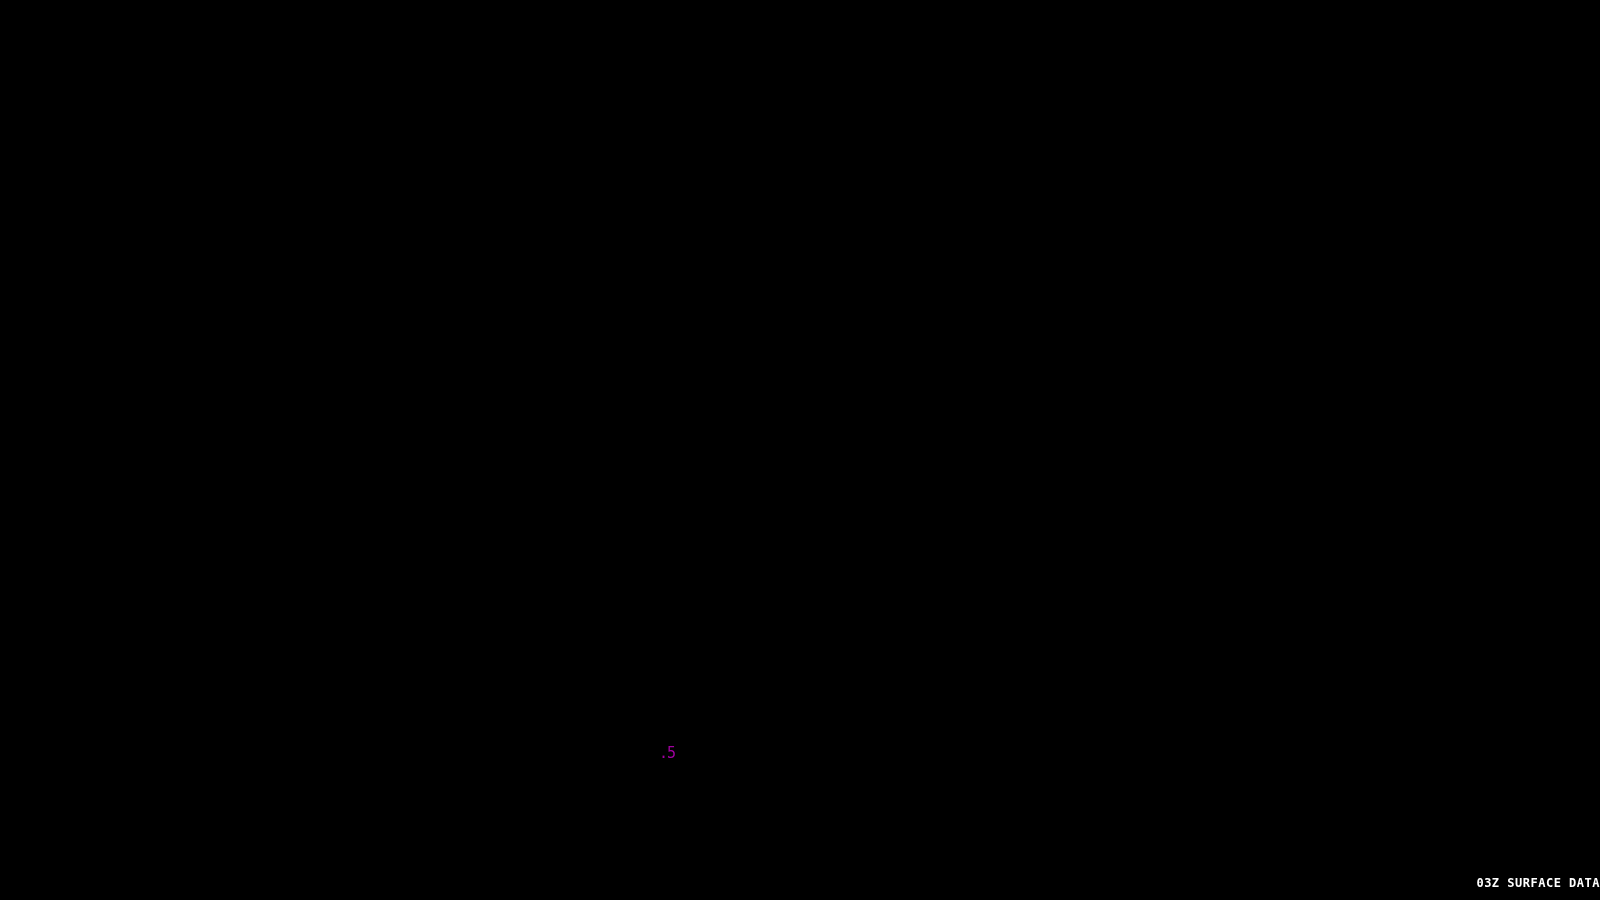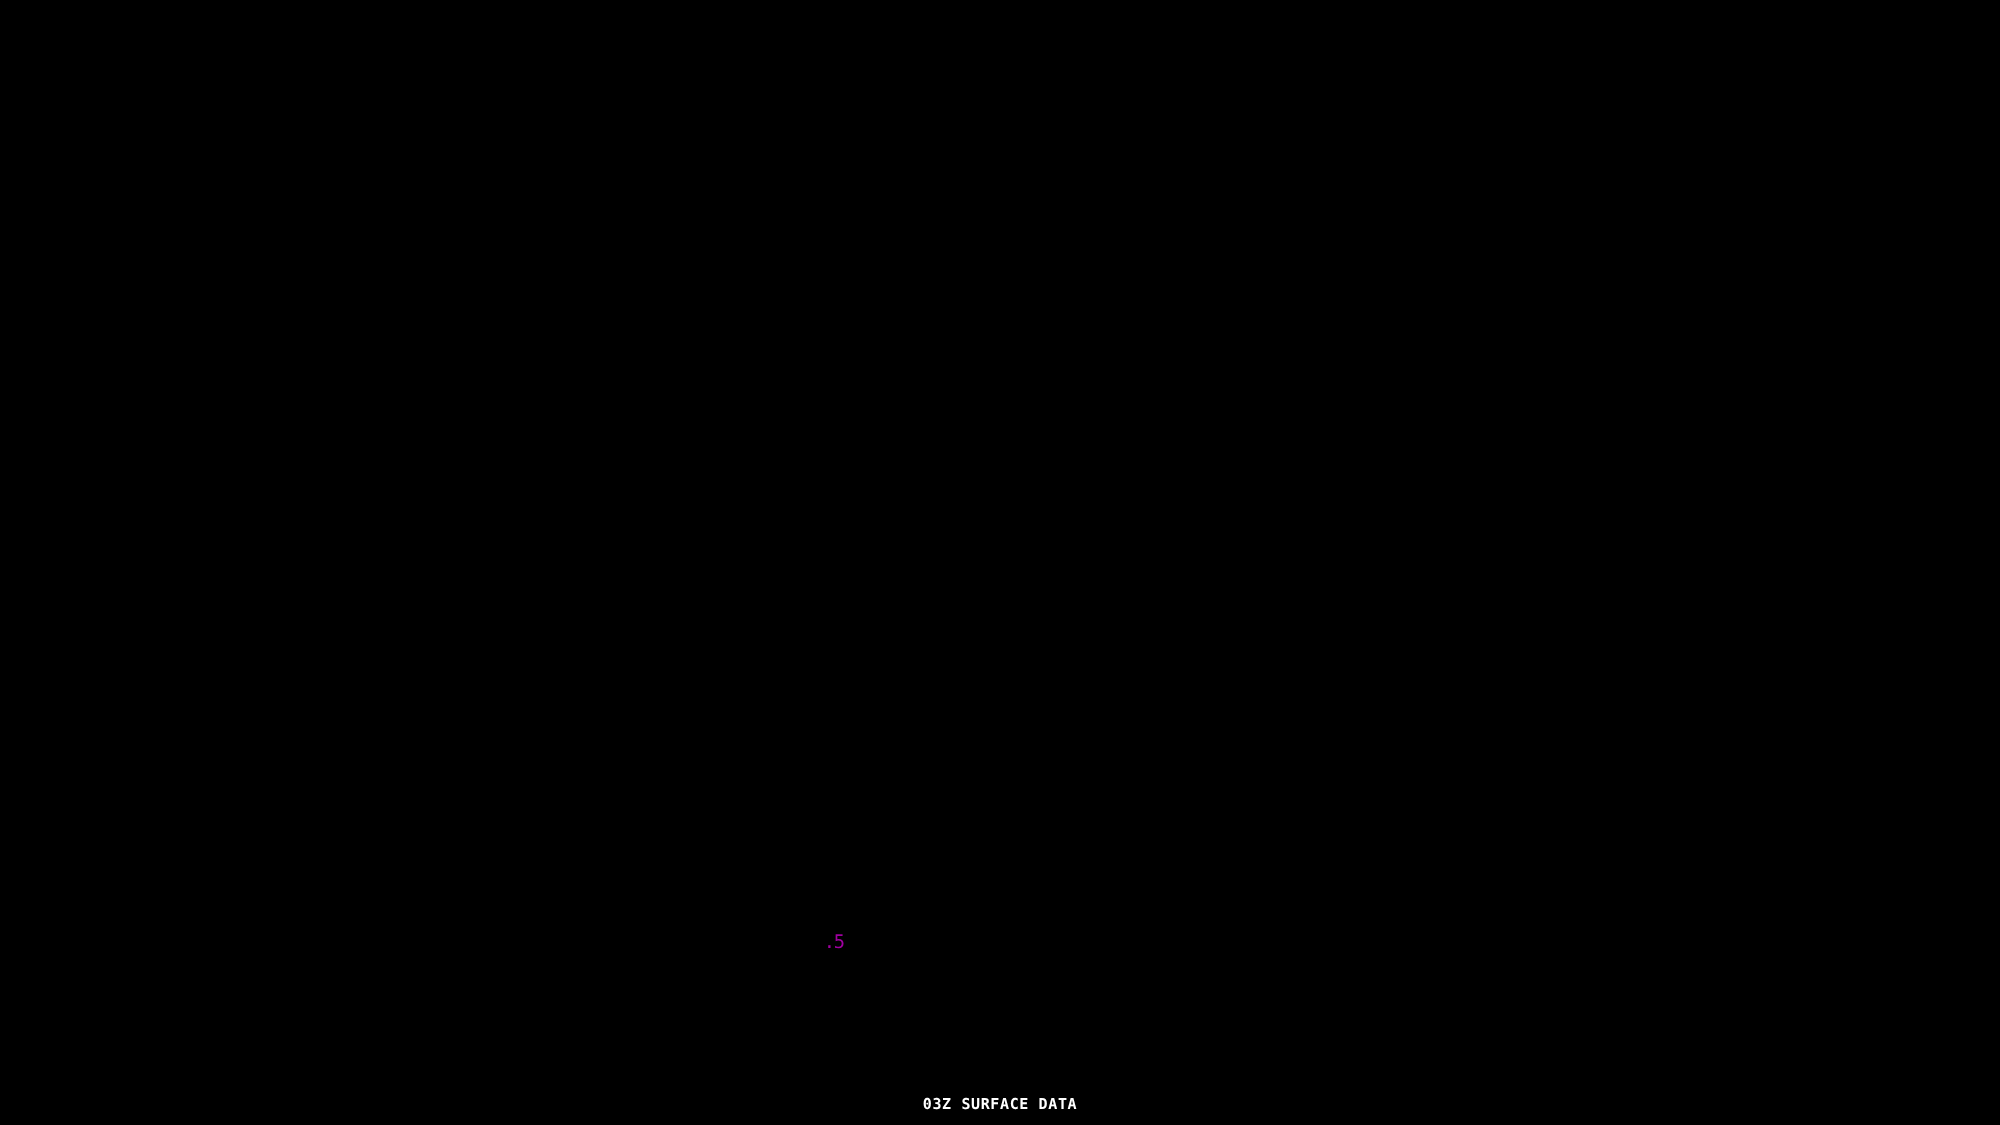--- a/index.html
+++ b/index.html
@@ -22,21 +22,21 @@
     letter-spacing: -1px;
     white-space: pre;
   }
   .product-label {
     position: absolute;
     left: 0;
     right: 0;
     bottom: 10px;
     height: 14px;
     line-height: 14px;
-    text-align: center;
+    text-align: right;
     font-family: "DejaVu Sans Mono", "Liberation Mono", monospace;
     font-size: 12px;
     font-weight: bold;
     letter-spacing: 0.5px;
     white-space: pre;
   }
 </style>
 </head>
 <body>
 

